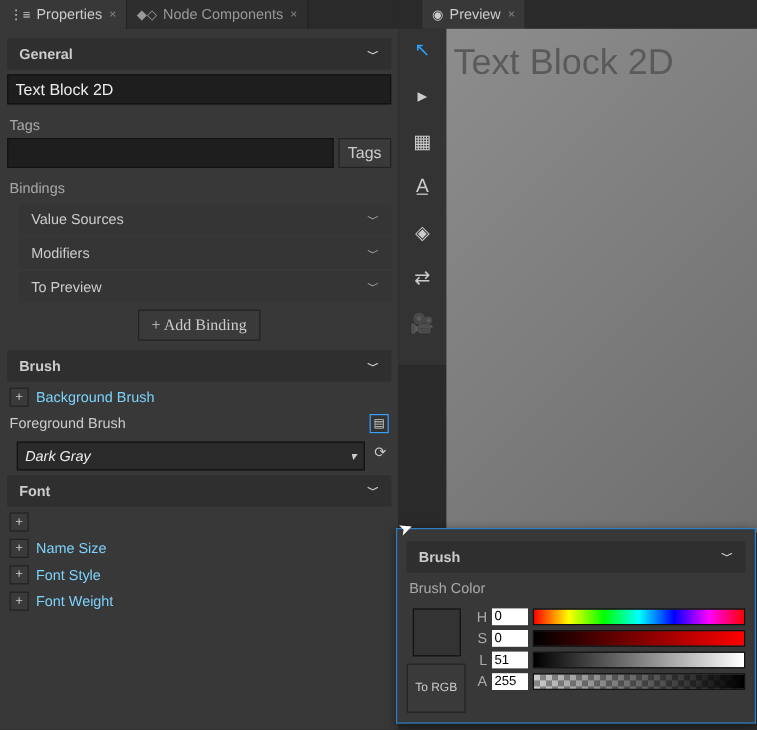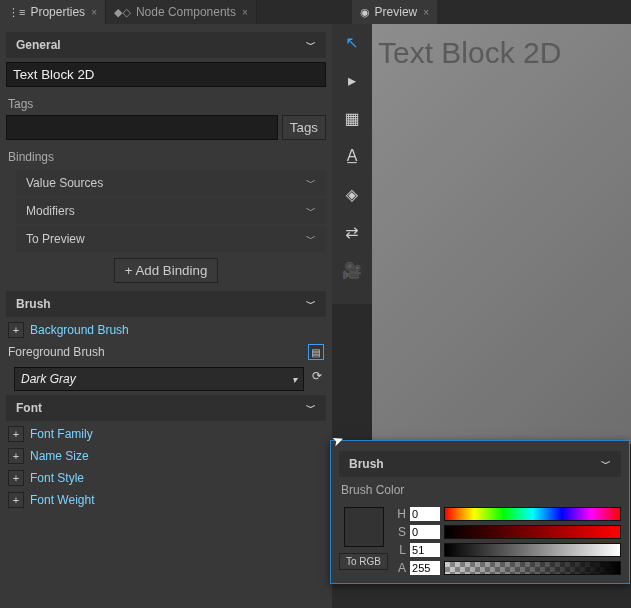--- a/index.html
+++ b/index.html
@@ -15,21 +15,21 @@
 .panel-body { padding:6px; overflow:hidden; }
 .section-hdr { background:#2f2f2f; padding:6px 10px; display:flex; justify-content:space-between; align-items:center; margin:2px 0; cursor:pointer; font-weight:600;gap:12px; }
 .section-hdr.sub { background:#353535; margin-left:10px; width:calc(100% - 10px); font-weight:400;}
 .chev { font-size:10px; color:#ccc; }
 .field-label { padding:4px 2px; color:#aaa; }
 .text-input { width:100%; background:#1e1e1e; border:1px solid #111; color:#eee; padding:4px 6px; margin:2px 0 6px; }
 .tags-row { display:flex; gap:4px; margin-bottom:6px; }
 .tags-row input { flex:1; background:#1e1e1e; border:1px solid #111; color:#eee; padding:4px 6px; }
 .tags-btn { background:#3a3a3a; border:1px solid #222; color:#ccc; padding:3px 7px; cursor:pointer; }
 .add-binding-row { text-align:center; margin:6px 0 8px; }
-.add-binding { background:#3a3a3a; border:1px solid #222; color:#ccc; padding:4px 10px; cursor:pointer; }
+.add-binding { background:#3a3a3a; border:1px solid #222; color:#ccc; padding:4px 10px; cursor:pointer;font-family:Liberation Serif, serif; }
 
 .prop-row { display:flex; align-items:center; padding:3px 2px; }
 .plus-box { width:16px; height:16px; background:#3a3a3a; border:1px solid #222; color:#ccc; display:flex; align-items:center; justify-content:center; font-size:11px; margin-right:6px; cursor:pointer; }
 .prop-row .label { flex:1; color:#7dd3fc; }
 .fg-brush-row { display:flex; align-items:center; padding:3px 2px; justify-content:space-between;}
 .fg-brush-row .label { color:#ccc; }
 .more-icon { width:16px;height:16px;border:1px solid #3aa0ff;display:flex;align-items:center;justify-content:center;font-size:10px;cursor:pointer;color:#ccc;background:#333; }
 
 .brush-select-row { display:flex; gap:4px; margin:4px 0; padding-left:8px;}
 .brush-select { flex:1; background:#2a2a2a; border:1px solid #111; color:#eee; padding:4px 6px; display:flex; justify-content:space-between; align-items:center; cursor:pointer;font-style:italic;}
@@ -51,21 +51,21 @@
 .sliders { flex:1; display:flex; flex-direction:column; gap:4px; }
 .srow { display:flex; align-items:center; gap:4px; }
 .srow .sl { width:10px; color:#aaa; text-align:right;}
 .srow input { width:30px; background:#fff; border:none; color:#000; font-size:11px; padding:1px 2px;}
 .grad { flex:1; height:14px; border:1px solid #111; }
 .hue-g { background:linear-gradient(90deg,red,yellow,lime,cyan,blue,magenta,red); }
 .sat-g { background:linear-gradient(90deg,#000,#ff0000); }
 .lig-g { background:linear-gradient(90deg,#000,#fff); }
 .alpha-g { background:repeating-conic-gradient(#888 0 25%,#ccc 0 50%) 0 0/10px 10px; position:relative;}
 .alpha-g::after{content:"";position:absolute;inset:0;background:linear-gradient(90deg,transparent,#000);}
-.to-rgb { background:#3a3a3a;border:1px solid #222;color:#ccc;padding:2px 6px;font-size:10px;cursor:pointer;align-self:flex-start;margin-top:2px;}
+.to-rgb { background:#3a3a3a;border:1px solid #222;color:#ccc;padding:14px 6px;font-size:10px;cursor:pointer;align-self:flex-start;margin-top:2px;}
 .cursor-arrow { position:absolute; left:332px; top:432px; font-size:14px; color:#fff; pointer-events:none; transform:rotate(-20deg);}
 </style>
 </head>
 <body>
 
 <div class="left-panel">
   <div class="tab-bar">
     <div class="tab">
       <span class="tab-icon">⋮≡</span>
       <span>Properties</span>
@@ -126,21 +126,20 @@
       </div>
       <div class="reset-icon">⟳</div>
     </div>
 
     <div class="section-hdr">
       <span>Font</span>
       <span class="chev">﹀</span>
     </div>
     <div class="prop-row">
         <div class="plus-box">+</div>
-        <div class="label">Font Family</div>
       </div>
     <div class="prop-row">
         <div class="plus-box">+</div>
         <div class="label">Name Size</div>
       </div>
     <div class="prop-row">
         <div class="plus-box">+</div>
         <div class="label">Font Style</div>
       </div>
     <div class="prop-row">

